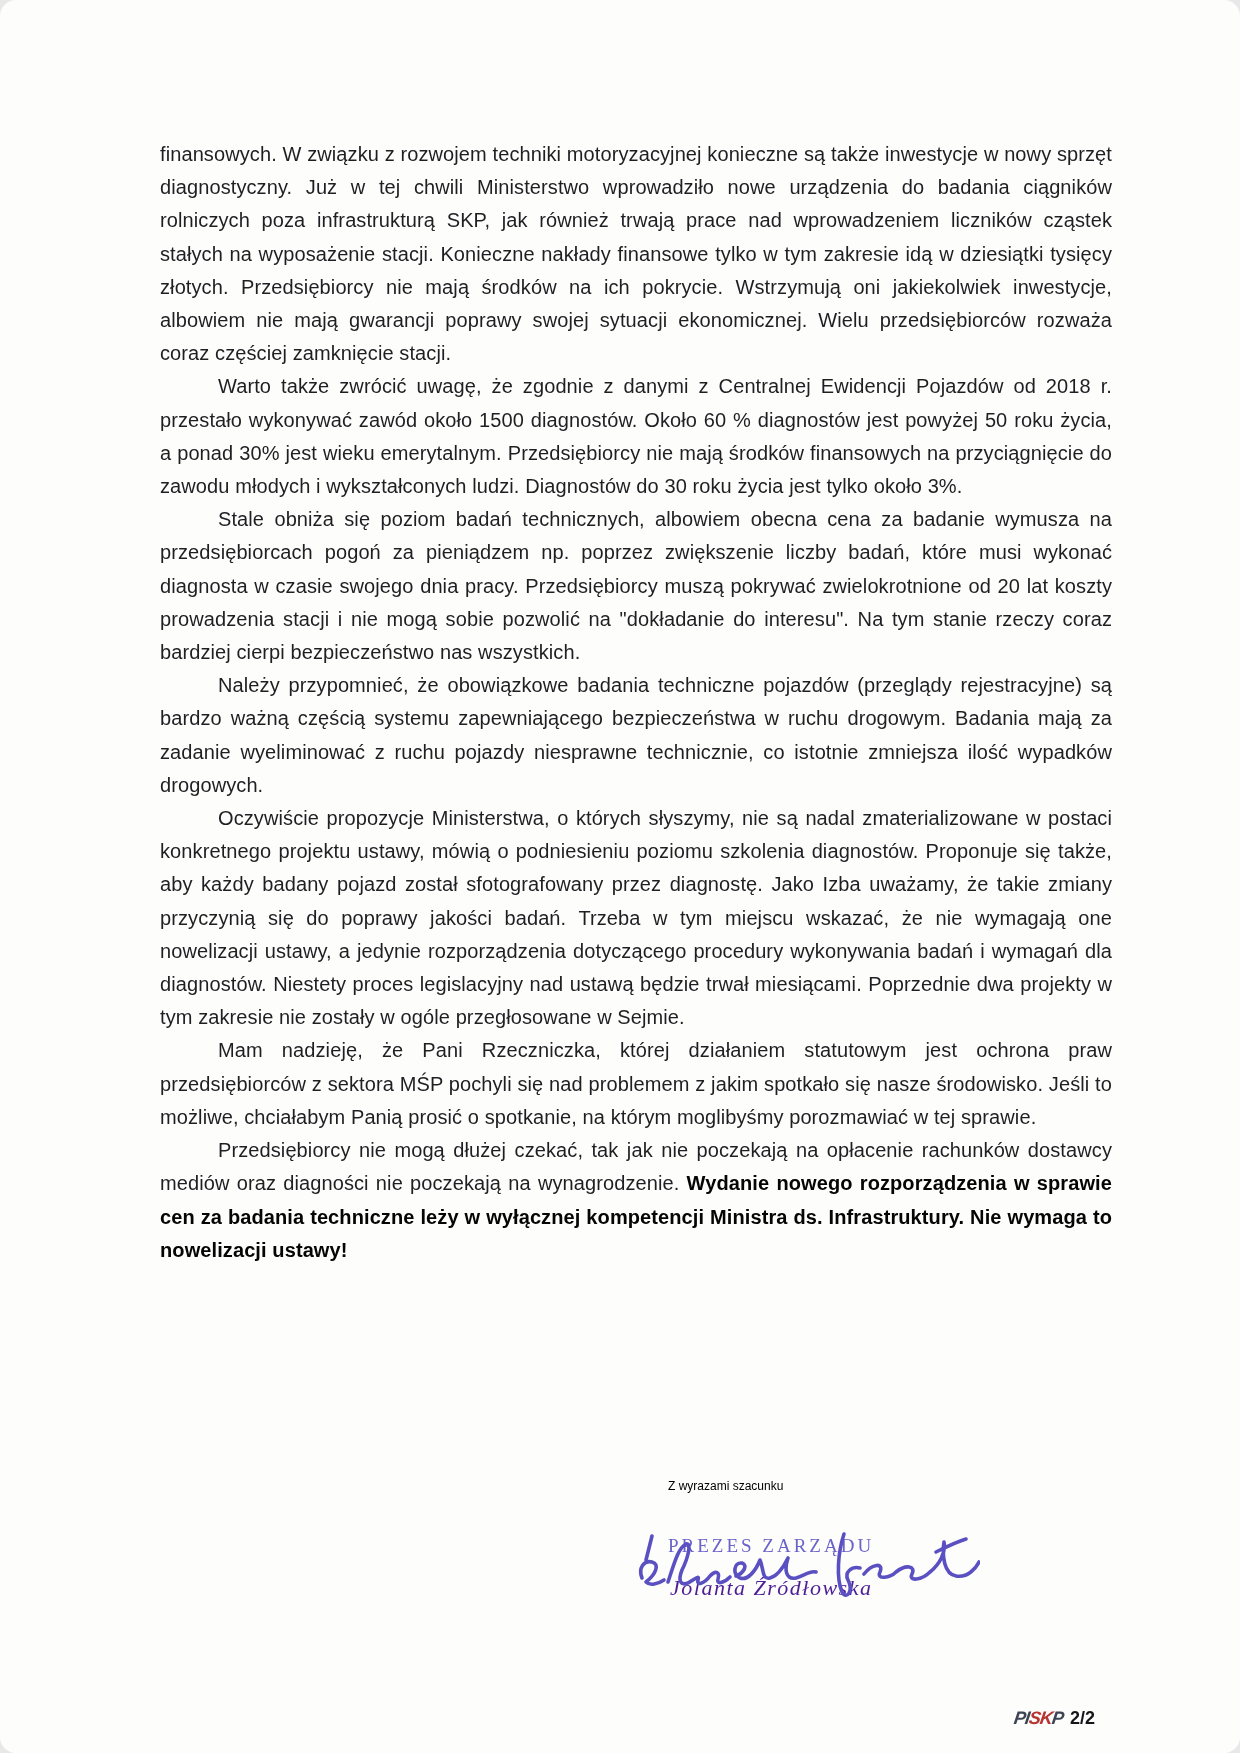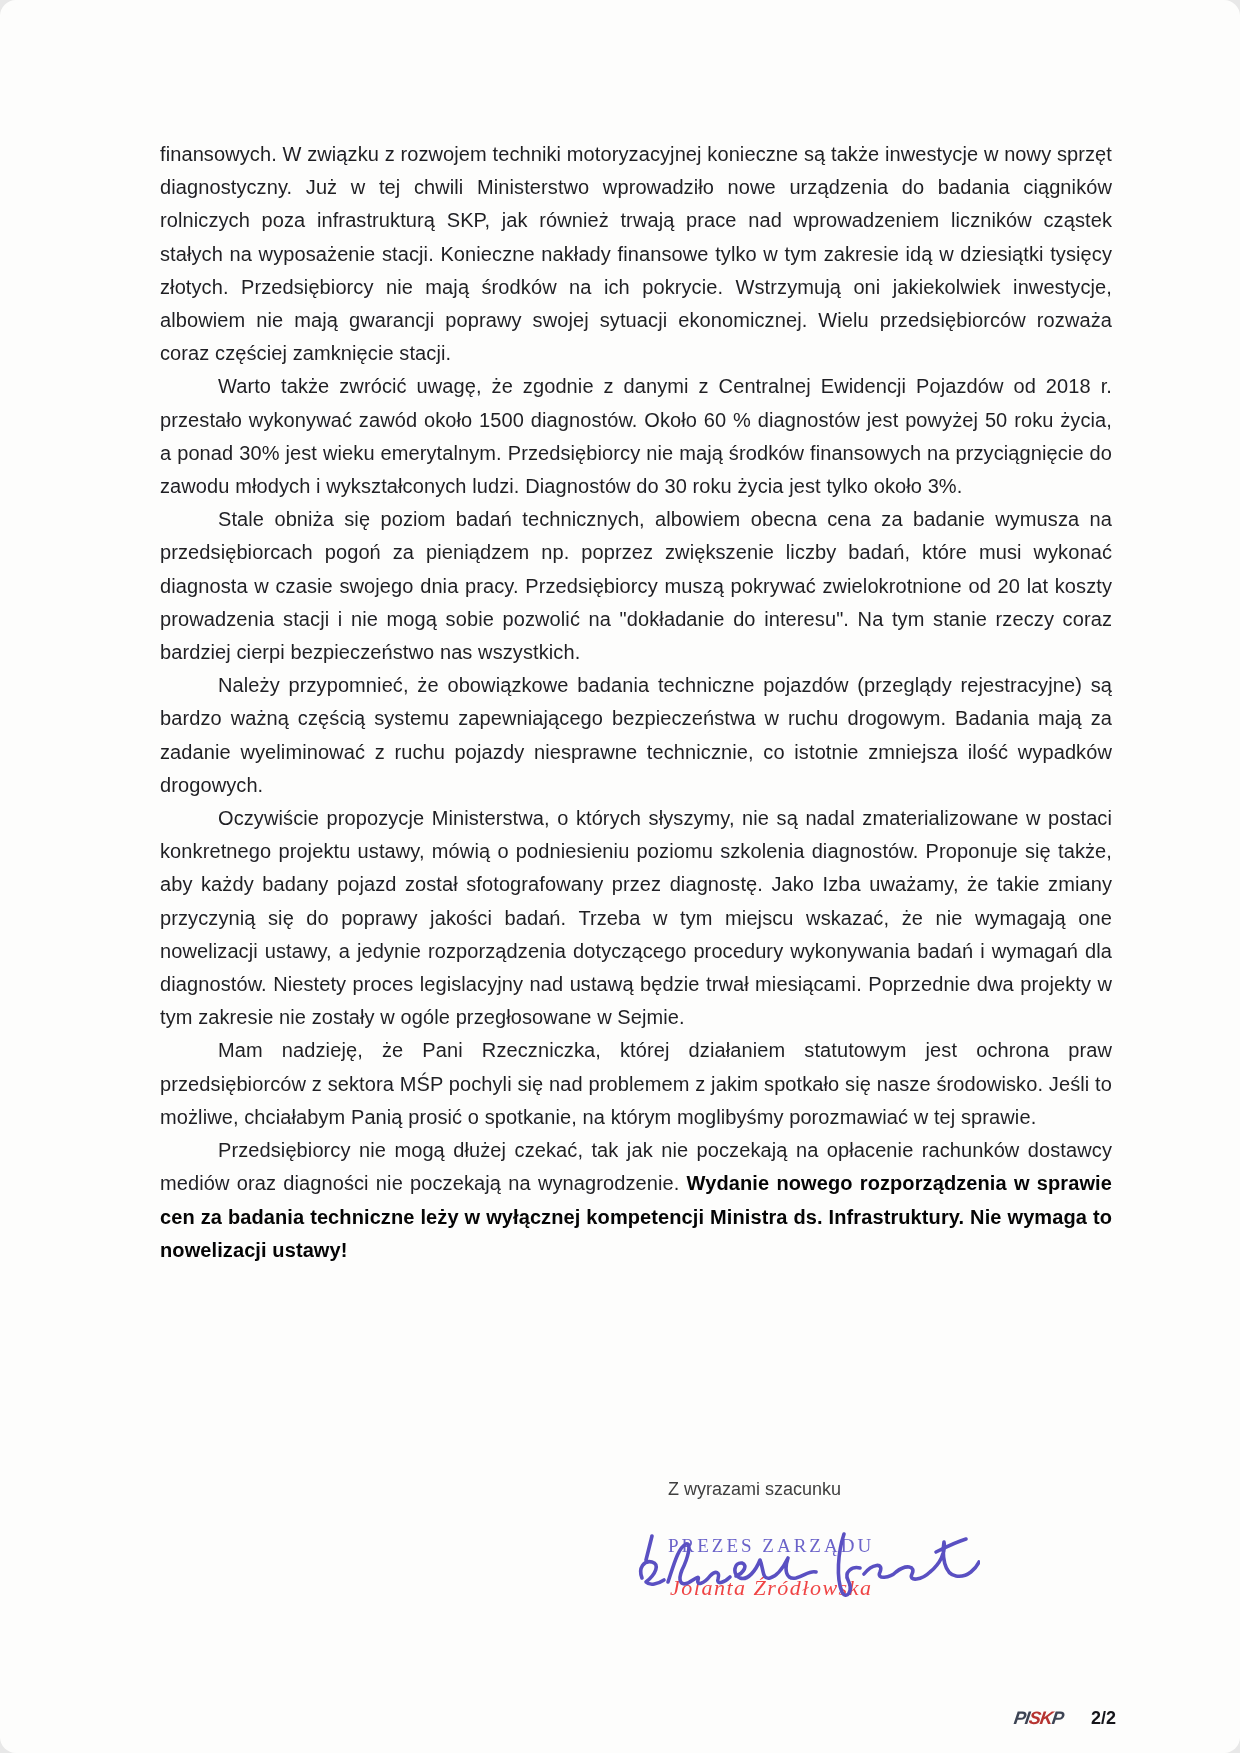--- a/index.html
+++ b/index.html
@@ -19,37 +19,37 @@
     line-height:33.2px;
     text-align:justify;
     letter-spacing:0.1px;
   }
   .para{margin:0;text-indent:58px;}
   .para.first{text-indent:0;}
   .para .bold{font-weight:bold;color:#050505;}
   .closing{
     position:absolute;
     left:668px;top:1479px;
-    font-size:18px;color:#404040;
+    font-size:12px;color:#000000;
   }
   .stamp-title{
     position:absolute;
     left:668px;top:1535px;
     font-family:"Liberation Serif", serif;
     font-size:19px;letter-spacing:3px;
     color:#6b63c9;
     z-index:2;
   }
   .stamp-name{
     position:absolute;
     left:670px;top:1575px;
     font-family:"Liberation Serif", serif;
     font-style:italic;
     font-size:22px;letter-spacing:1.5px;
-    color:#ef4444;
+    color:#4c1d95;
     z-index:2;
   }
   .signature-svg{
     position:absolute;
     left:636px;top:1530px;
     width:344px;height:72px;
     z-index:3;
   }
   .footer{
     position:absolute;
@@ -63,21 +63,20 @@
     letter-spacing:-1px;
     transform:skewX(-8deg);
     color:#3d4454;
     white-space:nowrap;
   }
   .logo .mid{color:#b63431;}
   .page-num{
     font-weight:bold;
     font-size:18px;
     color:#15151a;
-    margin-left:21px;
   }
 </style>
 </head>
 <body>
 
 <div class="page">
 
   <div class="body-text">
     <p class="para first"><span>finansowych. W związku z rozwojem techniki motoryzacyjnej  konieczne są także inwestycje w nowy sprzęt diagnostyczny. Już w tej chwili Ministerstwo wprowadziło nowe urządzenia do badania ciągników rolniczych poza infrastrukturą SKP, jak również trwają prace nad wprowadzeniem liczników cząstek stałych na wyposażenie stacji. Konieczne nakłady finansowe tylko w tym zakresie idą w dziesiątki tysięcy złotych. Przedsiębiorcy nie mają środków na ich pokrycie. Wstrzymują oni jakiekolwiek inwestycje, albowiem nie mają gwarancji poprawy swojej sytuacji ekonomicznej.  Wielu przedsiębiorców rozważa coraz częściej zamknięcie stacji.</span></p>
     <p class="para"><span>Warto także zwrócić uwagę, że zgodnie z danymi z Centralnej Ewidencji Pojazdów od 2018 r. przestało wykonywać zawód około 1500 diagnostów. Około 60 % diagnostów jest powyżej 50 roku życia, a  ponad 30% jest wieku emerytalnym. Przedsiębiorcy nie mają środków finansowych na przyciągnięcie do zawodu młodych i wykształconych ludzi. Diagnostów do 30 roku życia jest tylko około 3%.</span></p>

